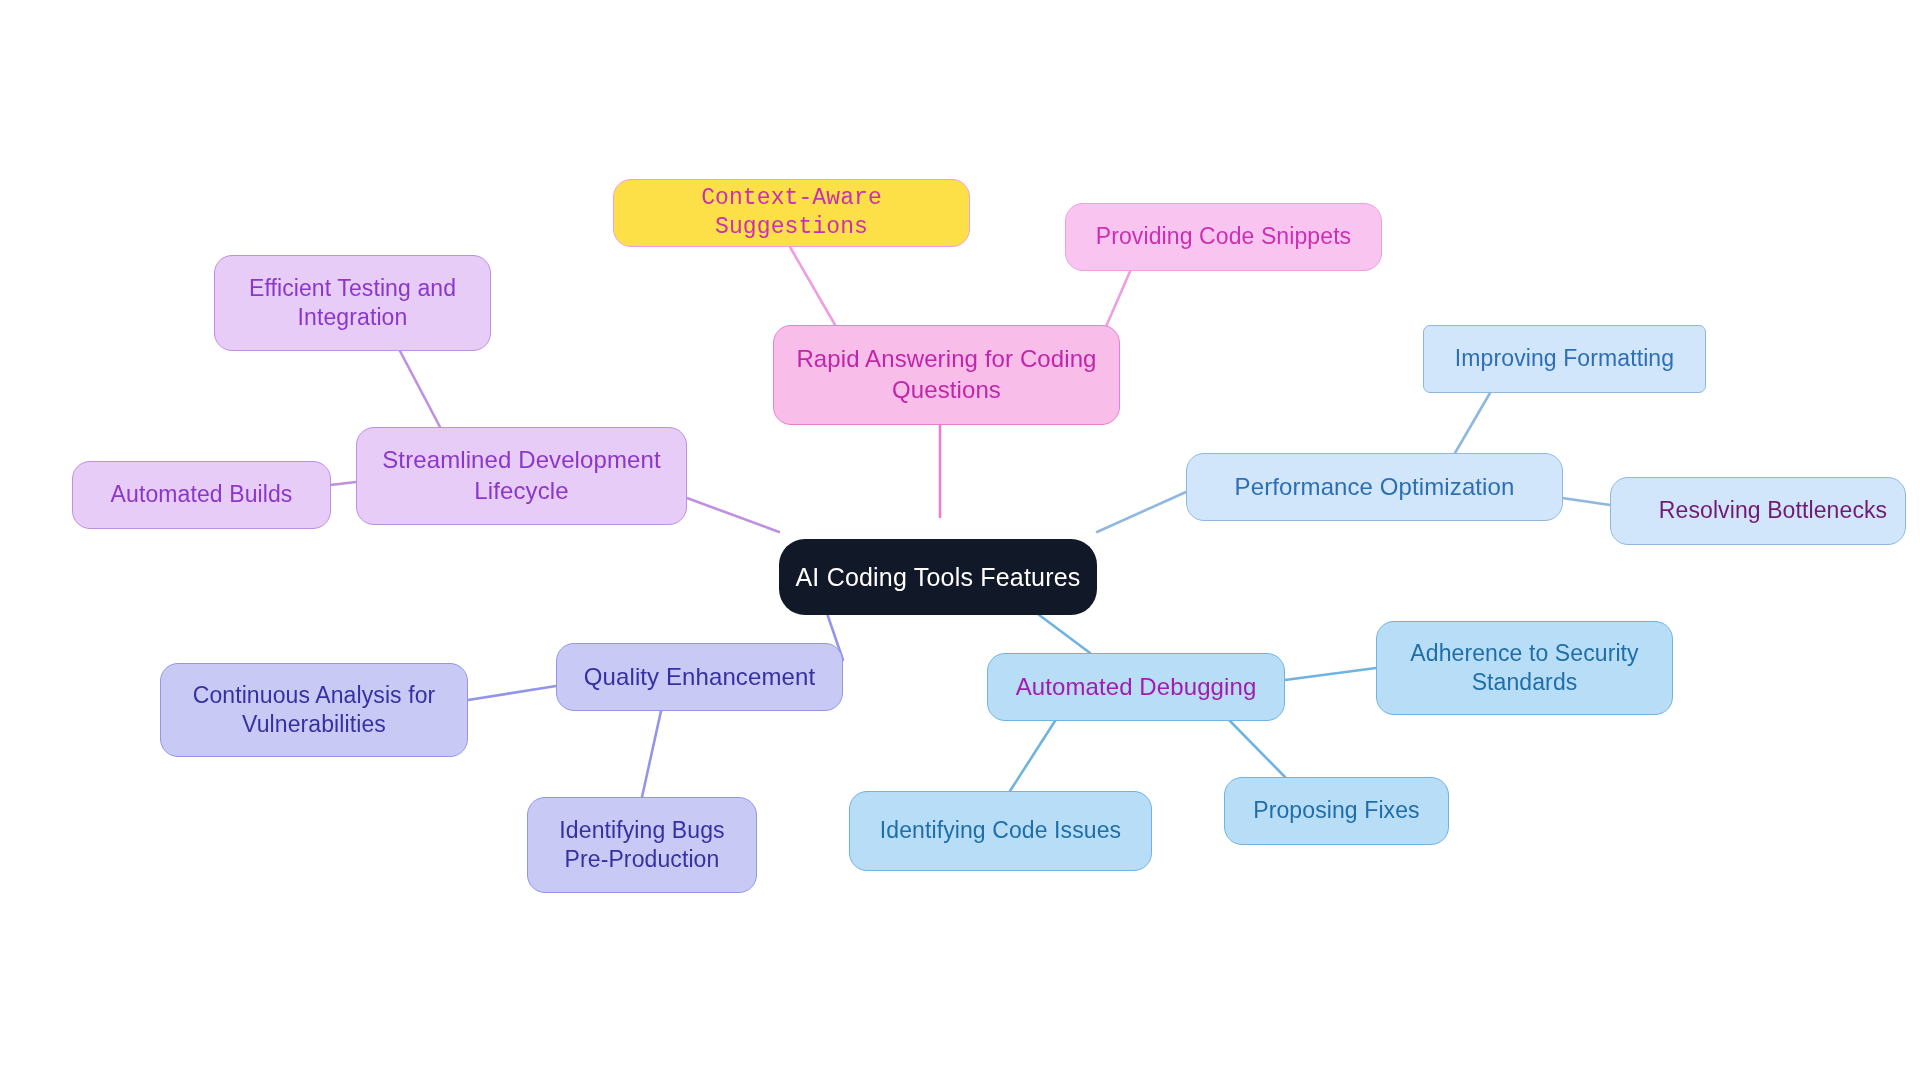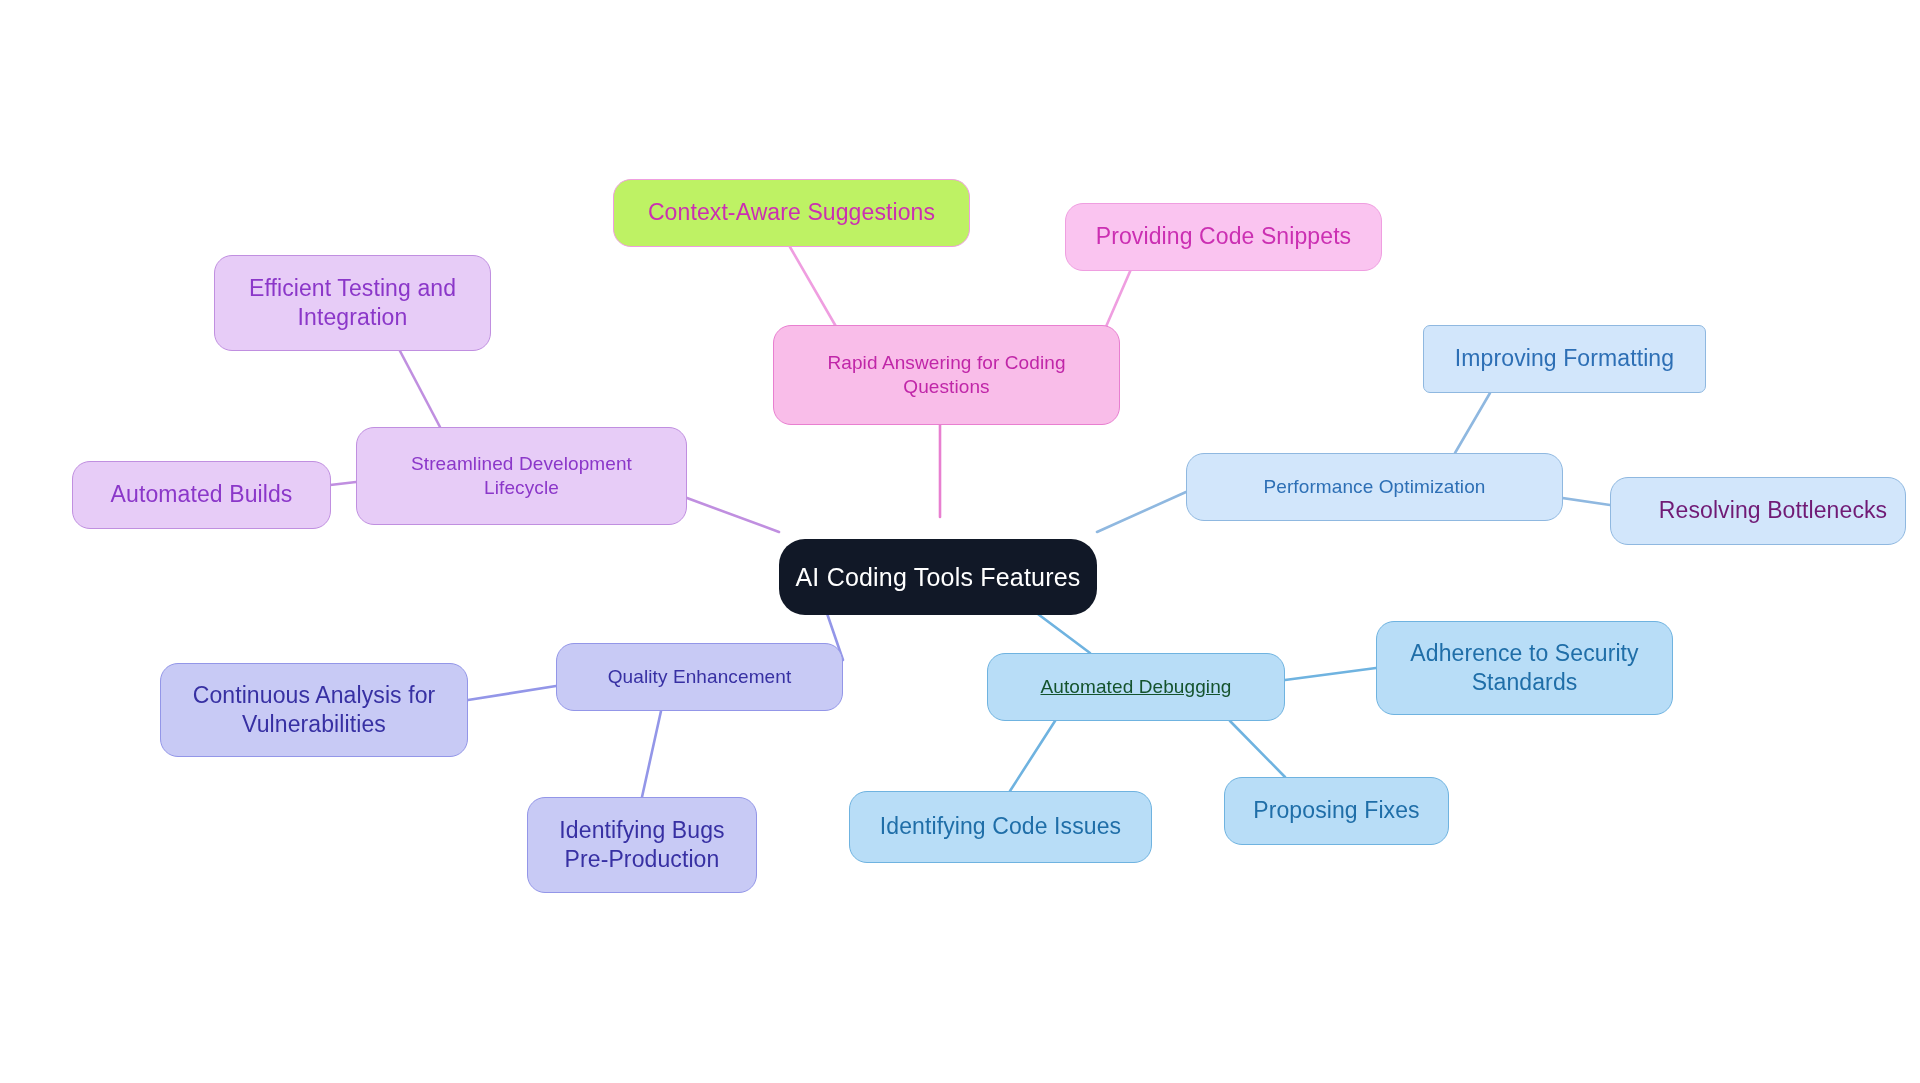--- a/index.html
+++ b/index.html
@@ -42,21 +42,21 @@
   }
   .node.root {
     border-radius: 26px;
     border-width: 0;
     background: #111827;
     color: #ffffff;
     font-size: 25px;
     letter-spacing: 0.2px;
     margin-top: 22px;
   }
-  .node.branch { font-size: 19px; }
+  .node.branch { font-size: 24px; }
   .node.leaf   { font-size: 23px; }
 </style>
 </head>
 <body>
 
 <div id="canvas">
   <svg id="edges" viewBox="0 0 1920 1083" xmlns="http://www.w3.org/2000/svg">
       <line x1="940" y1="517" x2="940" y2="425" stroke="#e87fd0" stroke-width="2.6" stroke-linecap="round"></line>
       <line x1="838" y1="330" x2="790" y2="247" stroke="#ef9ee0" stroke-width="2.6" stroke-linecap="round"></line>
       <line x1="1098" y1="345" x2="1135" y2="260" stroke="#ef9ee0" stroke-width="2.6" stroke-linecap="round"></line>
@@ -71,34 +71,34 @@
       <line x1="1055" y1="721" x2="1010" y2="791" stroke="#6fb3e0" stroke-width="2.6" stroke-linecap="round"></line>
       <line x1="1230" y1="721" x2="1285" y2="777" stroke="#6fb3e0" stroke-width="2.6" stroke-linecap="round"></line>
       <line x1="820" y1="593" x2="843" y2="660" stroke="#9396e8" stroke-width="2.6" stroke-linecap="round"></line>
       <line x1="556" y1="686" x2="468" y2="700" stroke="#9396e8" stroke-width="2.6" stroke-linecap="round"></line>
       <line x1="661" y1="711" x2="642" y2="797" stroke="#9396e8" stroke-width="2.6" stroke-linecap="round"></line>
     </svg>
   <div id="nodes">
       <div class="node root" style="left: 779px; top: 517px; width: 318px; height: 76px; background: rgb(17, 24, 39); color: rgb(255, 255, 255);"><span>AI Coding Tools Features</span></div>
       <div class="node branch" style="left: 773px; top: 325px; width: 347px; height: 100px; background: rgb(249, 189, 233); color: rgb(192, 38, 168); border-color: rgb(232, 127, 208);"><span>Rapid Answering for Coding
 Questions</span></div>
-      <div class="node leaf" style="left: 613px; top: 179px; width: 357px; height: 68px; background: #bef264; color: rgb(203, 47, 178); border-color: rgb(239, 158, 224);"><span>Context-Aware Suggestions</span></div>
+      <div class="node leaf" style="left: 613px; top: 179px; width: 357px; height: 68px; background: #fde047; color: rgb(203, 47, 178); border-color: rgb(239, 158, 224); font-family: Liberation Mono, monospace;"><span>Context-Aware Suggestions</span></div>
       <div class="node leaf" style="left: 1065px; top: 203px; width: 317px; height: 68px; background: rgb(250, 196, 240); color: rgb(203, 47, 178); border-color: rgb(239, 158, 224);"><span>Providing Code Snippets</span></div>
       <div class="node branch" style="left: 356px; top: 427px; width: 331px; height: 98px; background: rgb(231, 204, 247); color: rgb(139, 55, 201); border-color: rgb(192, 143, 224);"><span>Streamlined Development
 Lifecycle</span></div>
       <div class="node leaf" style="left: 214px; top: 255px; width: 277px; height: 96px; background: rgb(231, 204, 247); color: rgb(139, 55, 201); border-color: rgb(192, 143, 224);"><span>Efficient Testing and
 Integration</span></div>
       <div class="node leaf" style="left: 24px; top: 461px; width: 259px; height: 68px; background: rgb(231, 204, 247); color: rgb(139, 55, 201); border-color: rgb(192, 143, 224); margin-left: 48px;"><span>Automated Builds</span></div>
       <div class="node branch" style="left: 1186px; top: 453px; width: 377px; height: 68px; background: rgb(210, 230, 251); color: rgb(45, 111, 181); border-color: rgb(143, 184, 224);"><span>Performance Optimization</span></div>
       <div class="node leaf" style="left: 1423px; top: 325px; width: 283px; height: 68px; background: rgb(210, 230, 251); color: rgb(45, 111, 181); border-color: rgb(143, 184, 224); border-radius: 7px;"><span>Improving Formatting</span></div>
       <div class="node leaf" style="left: 1610px; top: 477px; width: 296px; height: 68px; background: rgb(210, 230, 251); color: #701a75; border-color: rgb(143, 184, 224); padding-left: 44px;"><span>Resolving Bottlenecks</span></div>
-      <div class="node branch" style="left: 987px; top: 653px; width: 298px; height: 68px; background: rgb(184, 221, 247); color: #14532d; border-color: rgb(111, 179, 224); text-decoration: underline;"><span>Automated Debugging</span></div>
+      <div class="node branch" style="left: 987px; top: 653px; width: 298px; height: 68px; background: rgb(184, 221, 247); color: #a21caf; border-color: rgb(111, 179, 224);"><span>Automated Debugging</span></div>
       <div class="node branch" style="left: 556px; top: 643px; width: 287px; height: 68px; background: rgb(200, 202, 245); color: rgb(55, 48, 163); border-color: rgb(147, 150, 232);"><span>Quality Enhancement</span></div>
       <div class="node leaf" style="left: 1376px; top: 621px; width: 297px; height: 94px; background: rgb(184, 221, 247); color: rgb(31, 110, 168); border-color: rgb(111, 179, 224);"><span>Adherence to Security
 Standards</span></div>
-      <div class="node leaf" style="left: 849px; top: 791px; width: 303px; height: 72px; background: rgb(184, 221, 247); color: rgb(31, 110, 168); border-color: rgb(111, 179, 224); text-align: right;"><span>Identifying Code Issues</span></div>
+      <div class="node leaf" style="left: 849px; top: 791px; width: 303px; height: 80px; background: rgb(184, 221, 247); color: rgb(31, 110, 168); border-color: rgb(111, 179, 224); text-align: right;"><span>Identifying Code Issues</span></div>
       <div class="node leaf" style="left: 1224px; top: 777px; width: 225px; height: 68px; background: rgb(184, 221, 247); color: rgb(31, 110, 168); border-color: rgb(111, 179, 224);"><span>Proposing Fixes</span></div>
       <div class="node leaf" style="left: 160px; top: 663px; width: 308px; height: 94px; background: rgb(200, 202, 245); color: rgb(55, 48, 163); border-color: rgb(147, 150, 232);"><span>Continuous Analysis for
 Vulnerabilities</span></div>
       <div class="node leaf" style="left: 527px; top: 797px; width: 230px; height: 96px; background: rgb(200, 202, 245); color: rgb(55, 48, 163); border-color: rgb(147, 150, 232);"><span>Identifying Bugs
 Pre-Production</span></div>
     </div>
 </div>
 
 </body></html>

